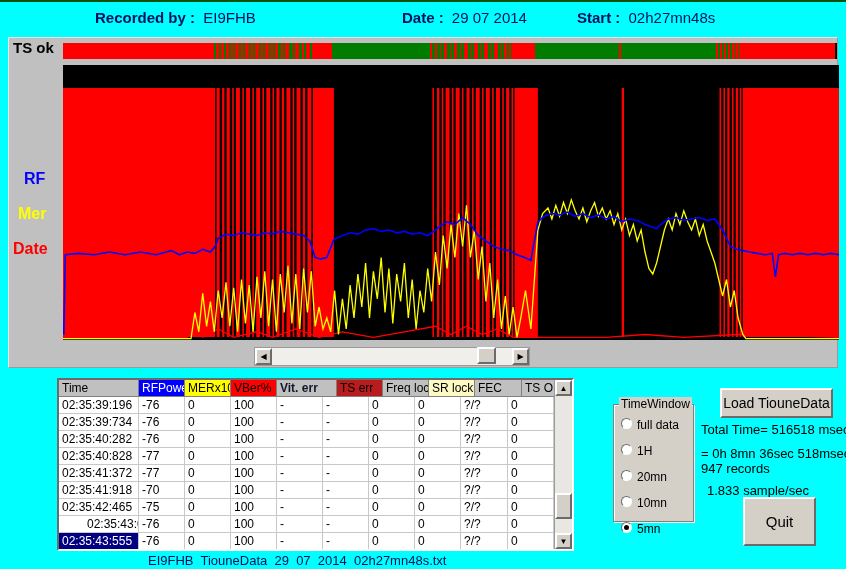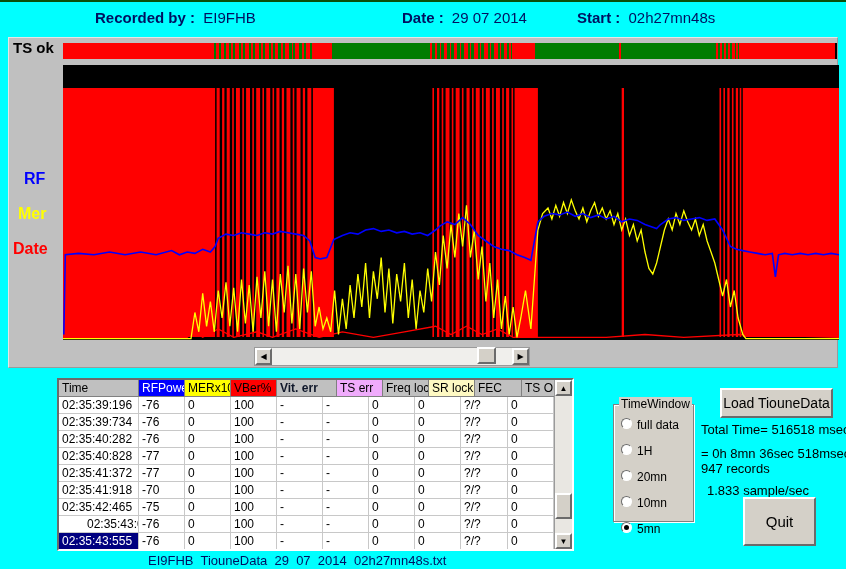--- a/index.html
+++ b/index.html
@@ -209,21 +209,21 @@
   </div>
 
   <div class="grid">
     <div class="grid-cols" id="grid-body">
         <div class="g-row g-head">
           <div class="g-cell" style="width: 80px; background: rgb(192, 192, 192); color: rgb(0, 0, 0);">Time</div>
           <div class="g-cell" style="width: 46px; background: rgb(0, 0, 255); color: rgb(255, 255, 255);">RFPower</div>
           <div class="g-cell" style="width: 46px; background: rgb(255, 255, 0); color: rgb(0, 0, 0);">MERx10</div>
           <div class="g-cell" style="width: 46px; background: rgb(255, 0, 0); color: rgb(0, 0, 0);">VBer%</div>
           <div class="g-cell" style="width: 60px; background: rgb(192, 192, 192); color: #0f172a; font-weight: bold;">Vit. err</div>
-          <div class="g-cell" style="width: 46px; background: #f0abfc; color: rgb(0, 0, 0);">TS err</div>
+          <div class="g-cell" style="width: 46px; background: #b91c1c; color: rgb(0, 0, 0);">TS err</div>
           <div class="g-cell" style="width: 46px; background: rgb(192, 192, 192); color: rgb(0, 0, 0);">Freq lock</div>
           <div class="g-cell" style="width: 46px; background: #fef9c3; color: rgb(0, 0, 0);">SR lock</div>
           <div class="g-cell" style="width: 47px; background: rgb(192, 192, 192); color: rgb(0, 0, 0);">FEC</div>
           <div class="g-cell" style="width: 46px; background: rgb(192, 192, 192); color: rgb(0, 0, 0);">TS OK</div>
         </div>
         <div class="g-row">
           <div class="g-cell" style="width: 80px;">02:35:39:196</div>
           <div class="g-cell" style="width: 46px;">-76</div>
           <div class="g-cell" style="width: 46px;">0</div>
           <div class="g-cell" style="width: 46px;">100</div>

